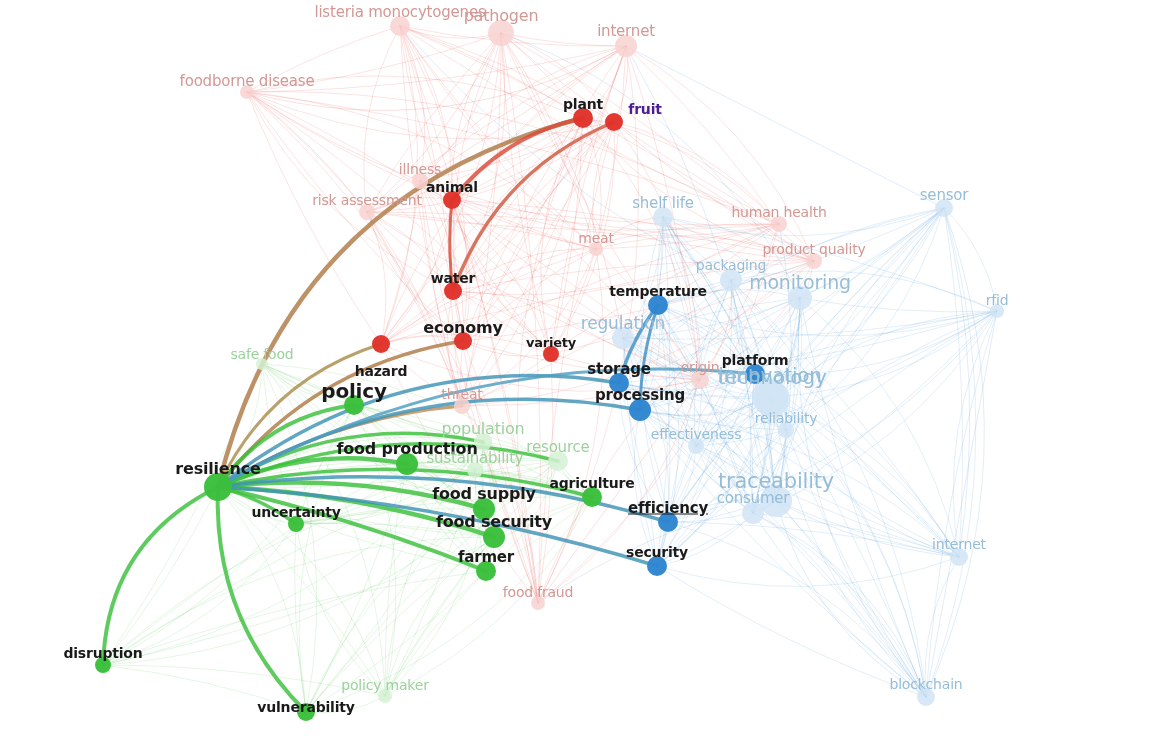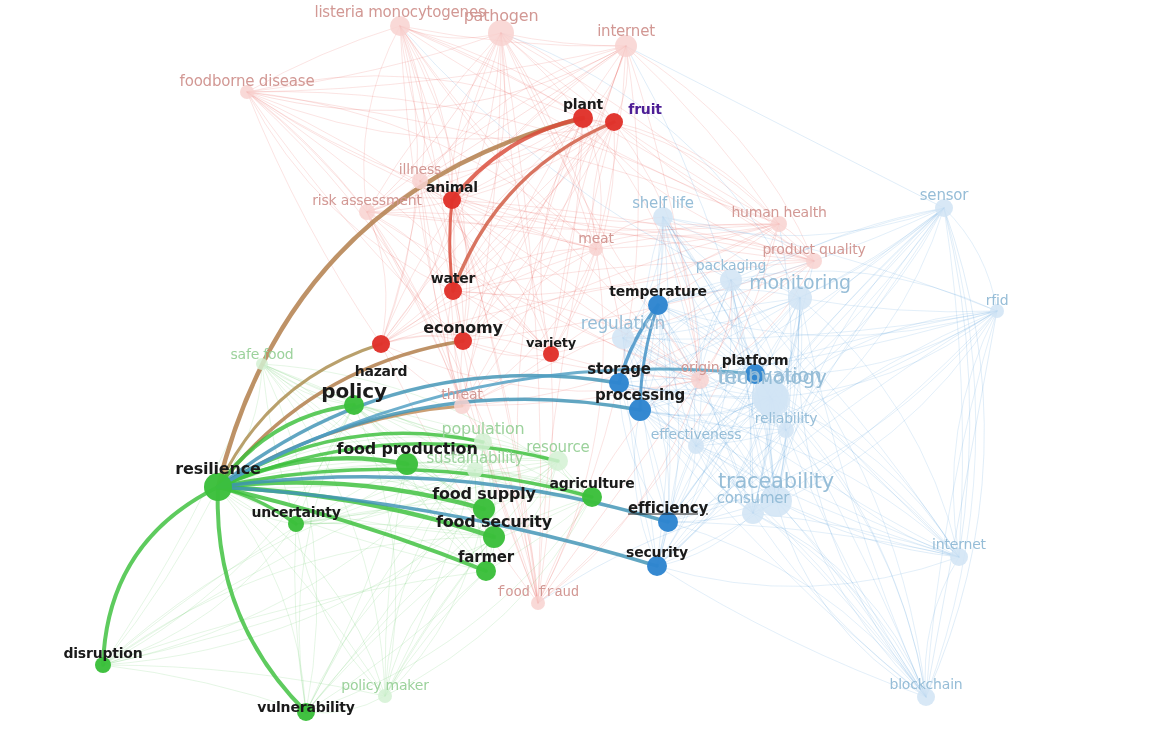--- a/index.html
+++ b/index.html
@@ -655,19 +655,19 @@
       <div class="vlabel" style="left: 592px; top: 483px; font-size: 14px; color: rgb(26, 26, 26);">agriculture</div>
       <div class="vlabel" style="left: 484px; top: 494px; font-size: 16px; color: rgb(26, 26, 26);">food supply</div>
       <div class="vlabel faded" style="left: 776px; top: 481px; font-size: 21px; color: rgb(150, 189, 215);">traceability</div>
       <div class="vlabel" style="left: 668px; top: 508px; font-size: 15px; color: rgb(26, 26, 26); text-decoration: underline;">efficiency</div>
       <div class="vlabel" style="left: 296px; top: 512px; font-size: 14px; color: rgb(26, 26, 26);">uncertainty</div>
       <div class="vlabel" style="left: 494px; top: 522px; font-size: 16px; color: rgb(26, 26, 26);">food security</div>
       <div class="vlabel faded" style="left: 753px; top: 498px; font-size: 15px; color: rgb(150, 189, 215);">consumer</div>
       <div class="vlabel faded" style="left: 959px; top: 544px; font-size: 14px; color: rgb(150, 189, 215);">internet</div>
       <div class="vlabel" style="left: 486px; top: 557px; font-size: 15px; color: rgb(26, 26, 26);">farmer</div>
       <div class="vlabel" style="left: 657px; top: 552px; font-size: 14px; color: rgb(26, 26, 26);">security</div>
-      <div class="vlabel faded" style="left: 538px; top: 592px; font-size: 14px; color: rgb(210, 152, 148); font-family: Liberation Mono, monospace;">food fraud</div>
+      <div class="vlabel faded" style="left: 538px; top: 592px; font-size: 14px; color: rgb(210, 152, 148);">food fraud</div>
       <div class="vlabel" style="left: 103px; top: 653px; font-size: 14px; color: rgb(26, 26, 26);">disruption</div>
       <div class="vlabel faded" style="left: 926px; top: 684px; font-size: 14px; color: rgb(150, 189, 215);">blockchain</div>
       <div class="vlabel faded" style="left: 385px; top: 685px; font-size: 14px; color: rgb(156, 210, 156);">policy maker</div>
       <div class="vlabel" style="left: 306px; top: 699px; font-size: 14px; color: rgb(26, 26, 26); margin-top: 8px;">vulnerability</div>
     </div>
 </div>
 
 </body></html>

